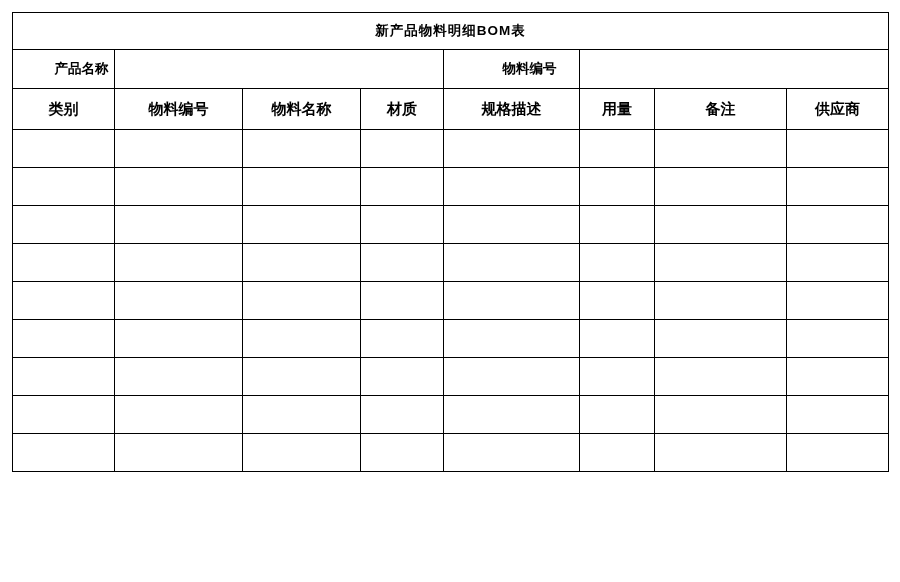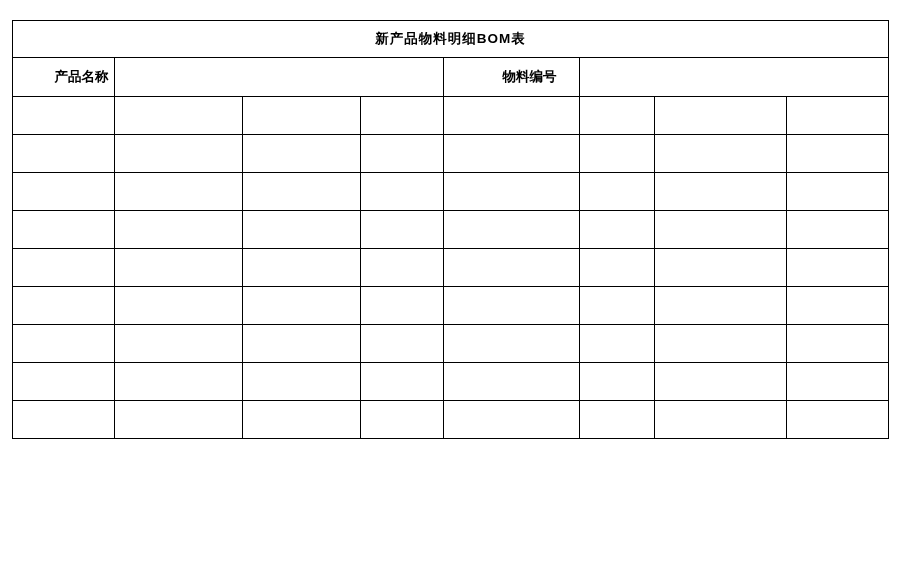--- a/index.html
+++ b/index.html
@@ -17,21 +17,21 @@
   .sheet {
     position: relative;
     width: 900px;
     height: 582px;
     box-sizing: border-box;
   }
   table.bom {
     border-collapse: collapse;
     table-layout: fixed;
     width: 876px;
-    margin: 20px 0 0 12px;
+    margin: 12px 0 0 12px;
   }
   table.bom td {
     border: 1px solid #000000;
     padding: 0;
     text-align: center;
     vertical-align: middle;
     font-size: 13.5px;
     font-weight: bold;
     line-height: 1.1;
     height: 36px;
@@ -104,20 +104,30 @@
         <td class="title-cell" colspan="8">
           <span class="title-inner">新产品物料明细BOM表</span>
         </td>
       </tr>
       <tr class="info-row">
         <td class="label">产品名称</td>
         <td class="blank" colspan="3"></td>
         <td class="label">物料编号</td>
         <td class="blank" colspan="3"></td>
       </tr>
+      <tr class="head-row">
+        <td>类别</td>
+        <td>物料编号</td>
+        <td>物料名称</td>
+        <td>材质</td>
+        <td>规格描述</td>
+        <td>用量</td>
+        <td>备注</td>
+        <td>供应商</td>
+      </tr>
 
       <tr class="data-row">
         <td class="blank"></td>
         <td class="blank"></td>
         <td class="blank"></td>
         <td class="blank"></td>
         <td class="blank"></td>
         <td class="blank"></td>
         <td class="blank"></td>
         <td class="blank"></td>

